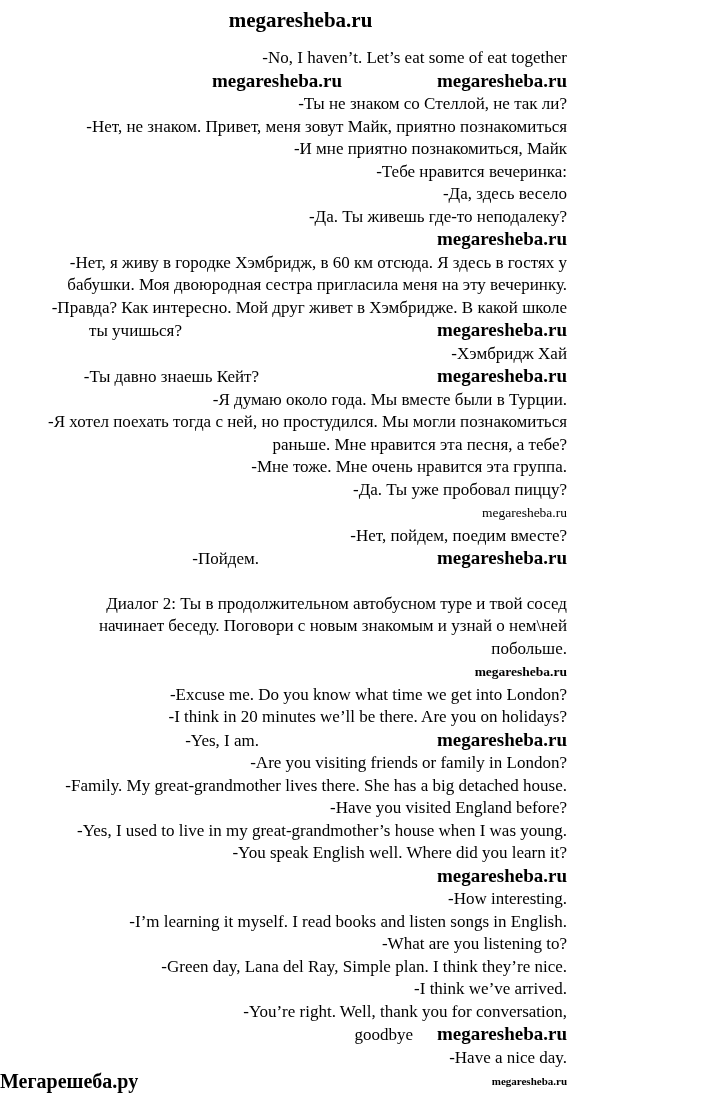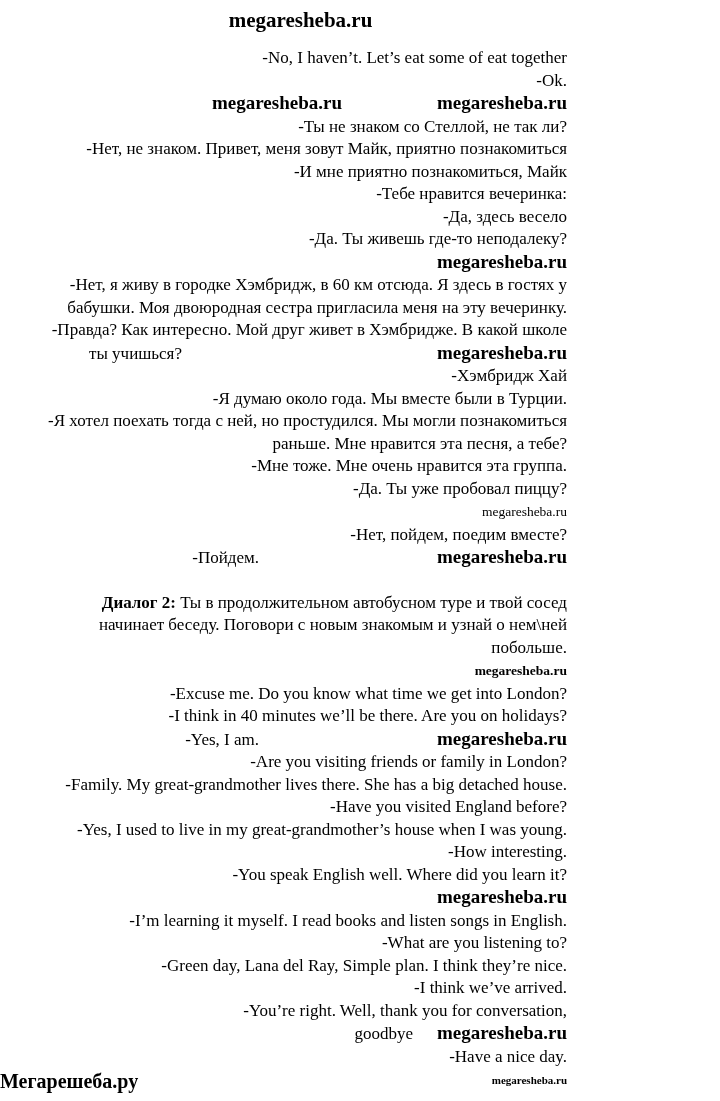--- a/index.html
+++ b/index.html
@@ -25,21 +25,21 @@
   }
   .para {
     font-size: 17px;
     line-height: 22.5px;
     text-indent: 12px;
     text-align: right;
   }
   .para.outdent { text-indent: 0; }
   .mt-lg { margin-top: 22px; }
   .mt-sm { margin-top: 8px; }
-  .bold { font-weight: 700; }
+  .bold { font-weight: 400; }
   .wm { font-weight: 700; white-space: nowrap; }
   .wm-md { font-size: 19px; }
   .wm-sm { font-size: 13.5px; }
   .wm-xs { font-size: 11px; }
   .wm-plain { font-weight: 400; }
   .gap-sm  { margin-left: 24px; }
   .gap-lg  { margin-left: 95px; }
   .gap-xl  { margin-left: 178px; }
   .gap-2xl { margin-left: 255px; }
   .footer-logo {
@@ -51,48 +51,48 @@
   }
 </style>
 </head>
 <body>
 
 <div class="page">
   <div class="header-wm">megaresheba.ru</div>
 
   <div class="doc-body">
       <p class="para"><span>-No, I haven’t. Let’s eat some of eat together</span></p>
-      <p class="para"><span>-Ok.</span></p>
       <p class="para"><span class="wm wm-md">megaresheba.ru</span><span class="wm wm-md gap-lg">megaresheba.ru</span></p>
       <p class="para"><span>-Ты не знаком со Стеллой, не так ли?</span></p>
       <p class="para"><span>-Нет, не знаком. Привет, меня зовут Майк, приятно познакомиться</span></p>
       <p class="para"><span>-И мне приятно познакомиться, Майк</span></p>
       <p class="para"><span>-Тебе нравится вечеринка:</span></p>
       <p class="para"><span>-Да, здесь весело</span></p>
       <p class="para"><span>-Да. Ты живешь где-то неподалеку?</span><span class="wm wm-md gap-xl">megaresheba.ru</span></p>
       <p class="para"><span>-Нет, я живу в городке Хэмбридж, в 60 км отсюда. Я здесь в гостях у бабушки. Моя двоюродная сестра пригласила меня на эту вечеринку.</span></p>
       <p class="para"><span>-Правда? Как интересно. Мой друг живет в Хэмбридже. В какой школе ты учишься?</span><span class="wm wm-md gap-2xl">megaresheba.ru</span></p>
       <p class="para"><span>-Хэмбридж Хай</span></p>
+      <p class="para"><span>-Ты давно знаешь Кейт?</span><span class="wm wm-md gap-xl">megaresheba.ru</span></p>
       <p class="para"><span>-Я думаю около года. Мы вместе были в Турции.</span></p>
       <p class="para"><span>-Я хотел поехать тогда с ней, но простудился. Мы могли познакомиться раньше. Мне нравится эта песня, а тебе?</span></p>
       <p class="para"><span>-Мне тоже. Мне очень нравится эта группа.</span></p>
       <p class="para"><span>-Да. Ты уже пробовал пиццу?</span><span class="wm wm-sm gap-2xl wm-plain">megaresheba.ru</span></p>
       <p class="para"><span>-Нет, пойдем, поедим вместе?</span></p>
       <p class="para"><span>-Пойдем.</span><span class="wm wm-md gap-xl">megaresheba.ru</span></p>
       <p class="para mt-lg"><span class="bold">Диалог 2:</span><span> Ты в продолжительном автобусном туре и твой сосед начинает беседу. Поговори с новым знакомым и узнай о нем\ней побольше.</span></p>
       <p class="para"><span class="wm wm-sm">megaresheba.ru</span></p>
       <p class="para"><span>-Excuse me. Do you know what time we get into London?</span></p>
-      <p class="para"><span>-I think in 40 minutes we’ll be there. Are you on holidays?</span></p>
+      <p class="para"><span>-I think in 20 minutes we’ll be there. Are you on holidays?</span></p>
       <p class="para"><span>-Yes, I am.</span><span class="wm wm-md gap-xl">megaresheba.ru</span></p>
       <p class="para"><span>-Are you visiting friends or family in London?</span></p>
       <p class="para"><span>-Family. My great-grandmother lives there. She has a big detached house.</span></p>
       <p class="para"><span>-Have you visited England before?</span></p>
       <p class="para"><span>-Yes, I used to live in my great-grandmother’s house when I was young.</span></p>
+      <p class="para"><span>-You speak English well. Where did you learn it?</span><span class="wm wm-md gap-lg">megaresheba.ru</span></p>
       <p class="para"><span>-How interesting.</span></p>
-      <p class="para"><span>-You speak English well. Where did you learn it?</span><span class="wm wm-md gap-lg">megaresheba.ru</span></p>
       <p class="para"><span>-I’m learning it myself. I read books and listen songs in English.</span></p>
       <p class="para"><span>-What are you listening to?</span></p>
       <p class="para"><span>-Green day, Lana del Ray, Simple plan. I think they’re nice.</span></p>
       <p class="para"><span>-I think we’ve arrived.</span></p>
       <p class="para"><span>-You’re right. Well, thank you for conversation, goodbye</span><span class="wm wm-md gap-sm">megaresheba.ru</span></p>
       <p class="para"><span>-Have a nice day.</span></p>
       <p class="para outdent"><span class="wm wm-xs">megaresheba.ru</span></p>
       <p class="para mt-sm"><span>-Извините, вы не знаете, сколько нам еще ехать до Лондона?</span></p>
     </div>
 

